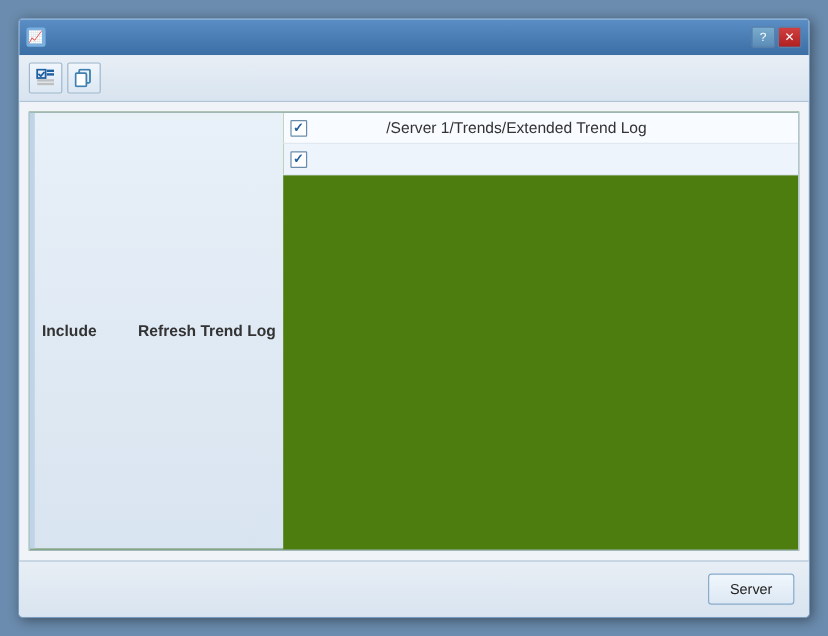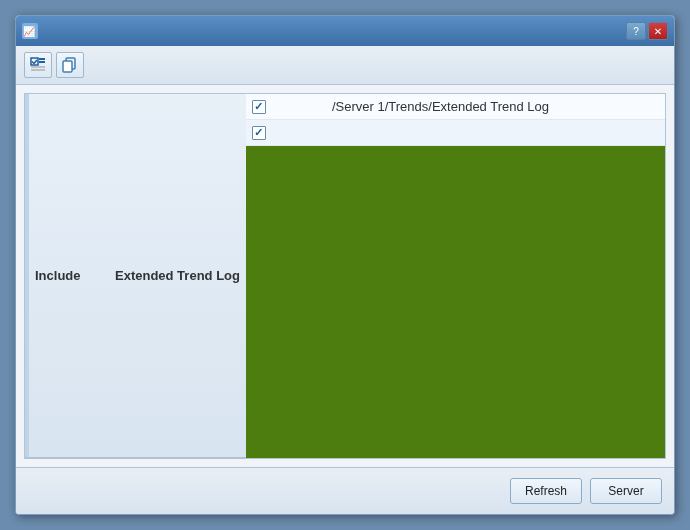--- a/index.html
+++ b/index.html
@@ -264,21 +264,21 @@
       </svg>
     </div>
   </div>
 
   <div class="content-area">
     <div class="table-container">
 
       <div class="table-header">
         <div class="col-divider"></div>
         <div class="col-include">Include</div>
-        <div class="col-trend">Extended Trend Log</div>
+        <div class="col-trend">Refresh Trend Log</div>
       </div>
 
       <div class="table-body">
 
         <div class="table-row">
           <div class="row-include">
             <div class="checkbox-cell checked"></div>
           </div>
           <div class="row-trend">/Server 1/Trends/Extended Trend Log</div>
         </div>
@@ -287,17 +287,16 @@
           <div class="row-include">
             <div class="checkbox-cell checked"></div>
           </div>
         </div>
 
       </div>
     </div>
   </div>
 
   <div class="footer">
-    <button class="footer-btn">Refresh</button>
     <button class="footer-btn">Server</button>
   </div>
 
 </div>
 
 </body></html>

